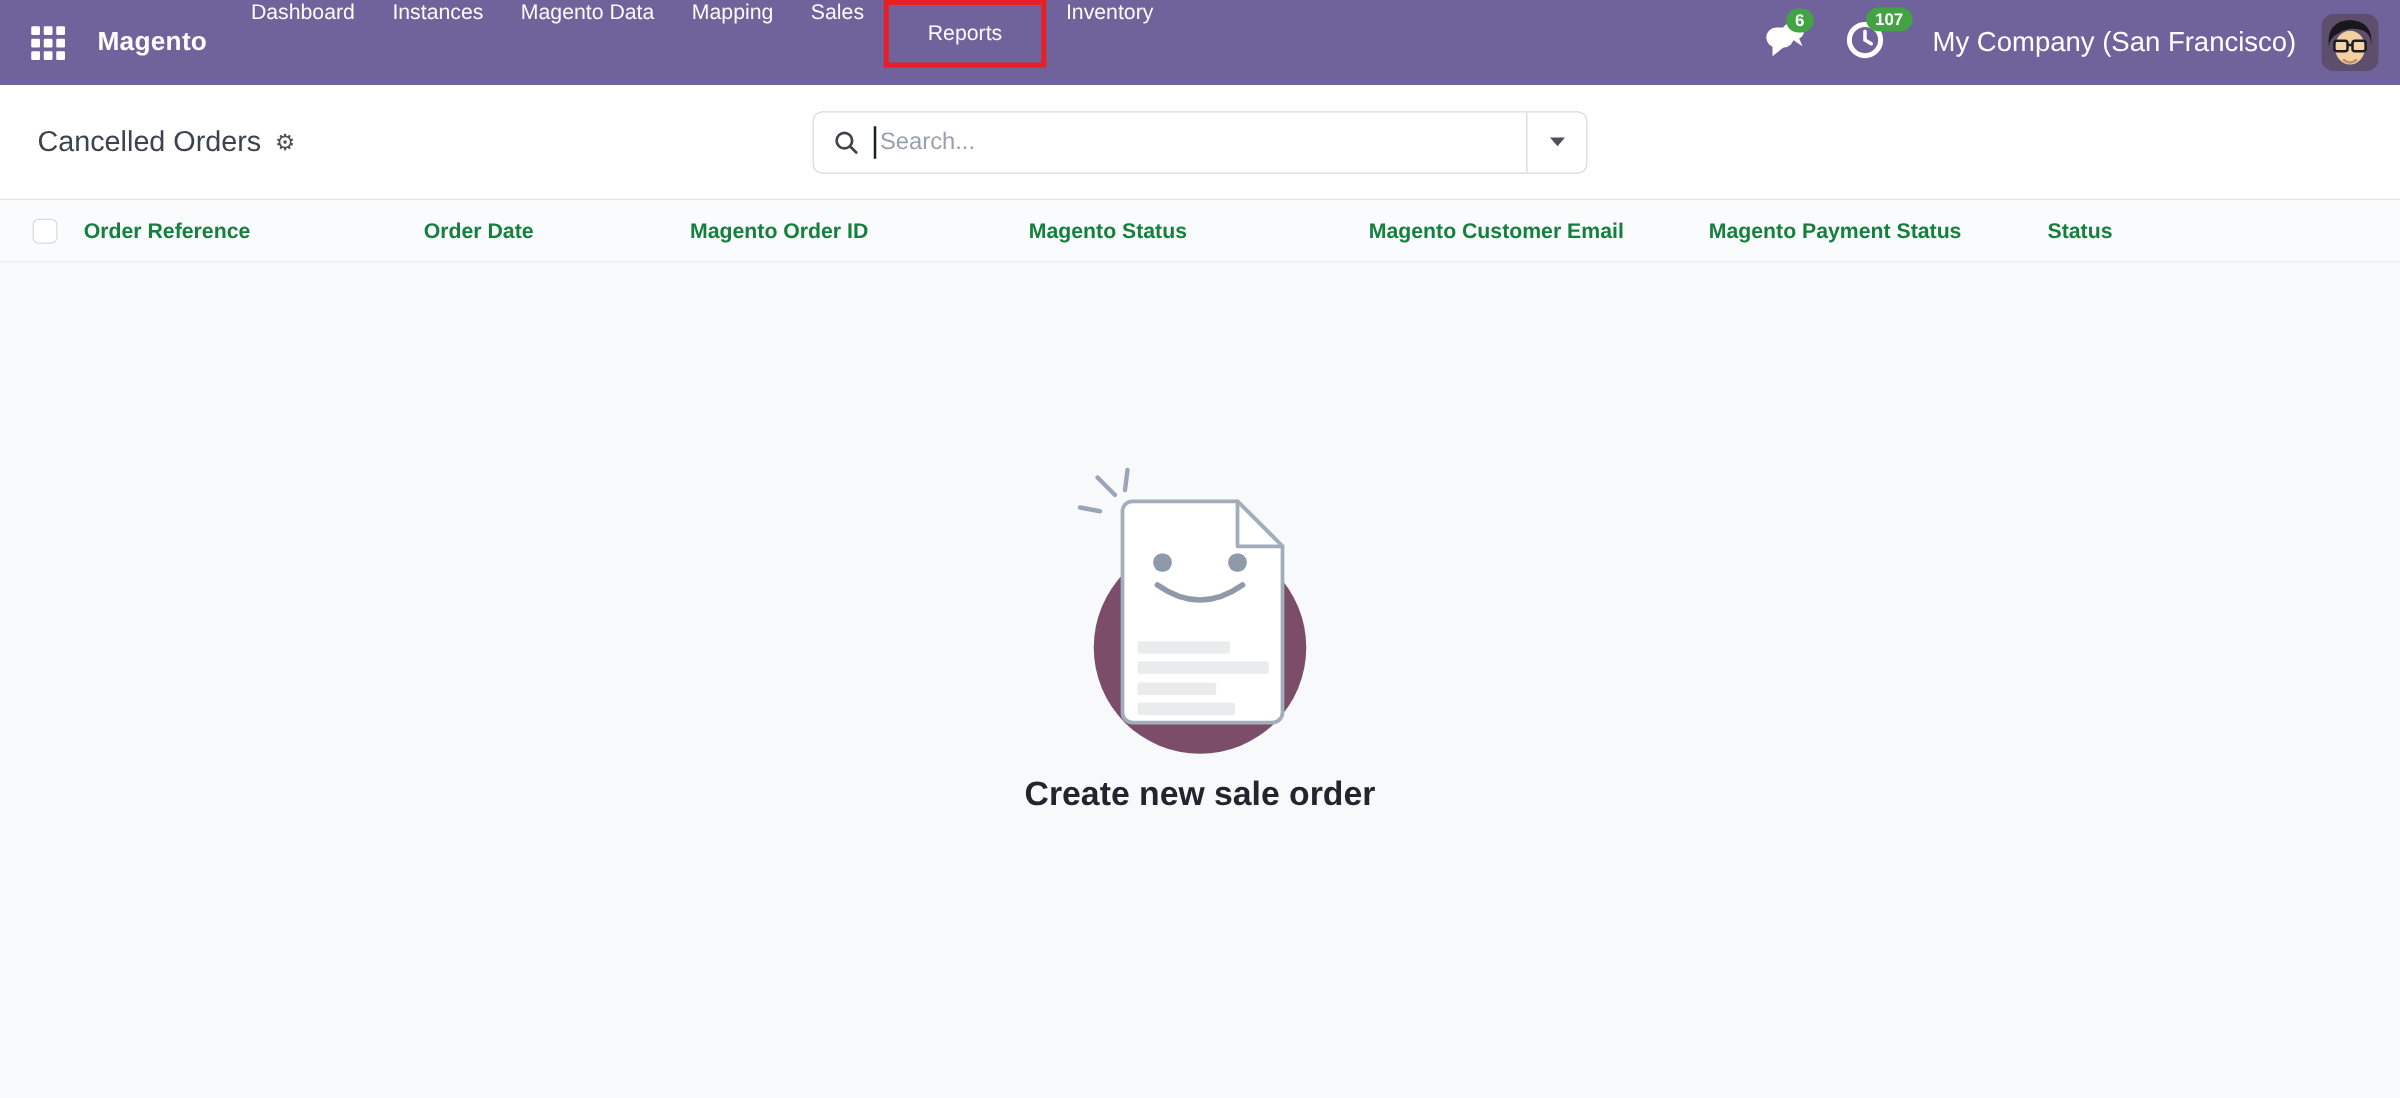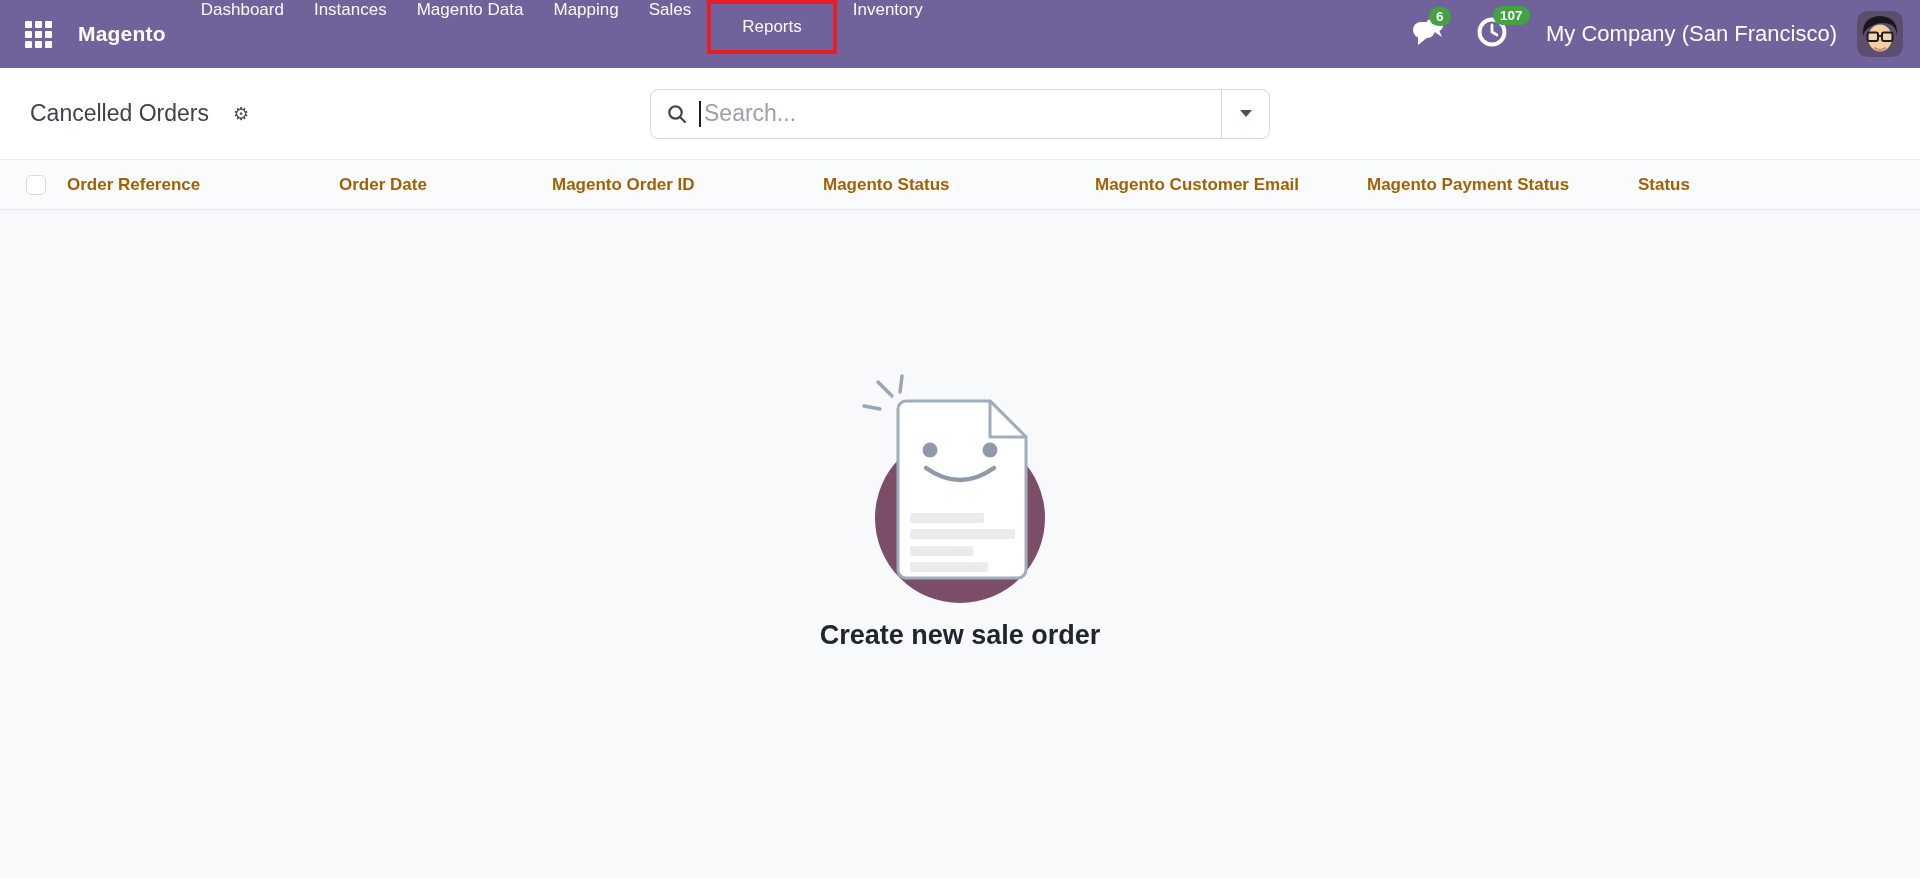--- a/index.html
+++ b/index.html
@@ -24,38 +24,38 @@
     font-size:13.5px; font-weight:700; border-radius:11px; padding:2px 7px;
     line-height:15px; min-width:20px; text-align:center; }
   .company { font-size:22px; margin:0 20px 0 8px; cursor:pointer; white-space:nowrap; }
   .avatar { width:46px; height:46px; border-radius:10px; overflow:hidden;
     cursor:pointer; flex:none; }
 
   
   .control-panel { height:92px; background:#fff; border-bottom:1px solid #e5e7ea;
     display:grid; grid-template-columns:1fr auto 1fr; align-items:center; }
   .view-title { margin-left:30px; font-size:23px; color:#3c434c; display:flex;
-    align-items:center; gap:24px; }
+    align-items:center; gap:11px; }
   .gear { font-size:18px; color:#4b5158; cursor:pointer; line-height:1; }
   .searchbox { width:620px; height:50px; border:1px solid #d6d9dd; border-radius:8px;
     background:#fff; display:flex; align-items:center; }
   .searchbox .mag { margin:0 12px 0 16px; flex:none; display:flex; }
   .caret { width:2px; height:26px; background:#1b1e22; margin-right:3px; flex:none; }
-  .search-input { flex:1; border:none; outline:none; font-size:23px;
+  .search-input { flex:1; border:none; outline:none; font-size:19px;
     font-family:"Liberation Sans", sans-serif; color:#404040; background:transparent; }
   .search-input::placeholder { color:#9aa1ac; }
   .search-divider { width:1px; height:48px; background:#d6d9dd; flex:none; }
   .search-toggle { width:47px; height:100%; display:flex; align-items:center;
     justify-content:center; cursor:pointer; background:transparent; border:none; }
   .tri-down { width:0; height:0; border-left:6px solid transparent;
     border-right:6px solid transparent; border-top:7px solid #4c5157; }
 
   
   .list-header { height:50px; background:#fafbfc; border-bottom:1px solid #e5e7ea;
-    display:flex; align-items:center; font-weight:700; font-size:17px; color:#a16207; }
+    display:flex; align-items:center; font-weight:700; font-size:17px; color:#15803d; }
   .check-cell { width:67px; padding-left:26px; flex:none; }
   .checkbox { width:20px; height:20px; border:1px solid #d9dcdf; border-radius:5px;
     background:#fff; cursor:pointer; }
   .hcell { flex:none; cursor:pointer; white-space:nowrap; overflow:hidden; }
   .c1{width:272px} .c2{width:213px} .c3{width:271px} .c4{width:272px}
   .c5{width:272px} .c6{width:271px} .c7{flex:1}
 
   
   .content { height:668px; background:#f8f9fa; display:flex; flex-direction:column;
     align-items:center;gap:24px; }

